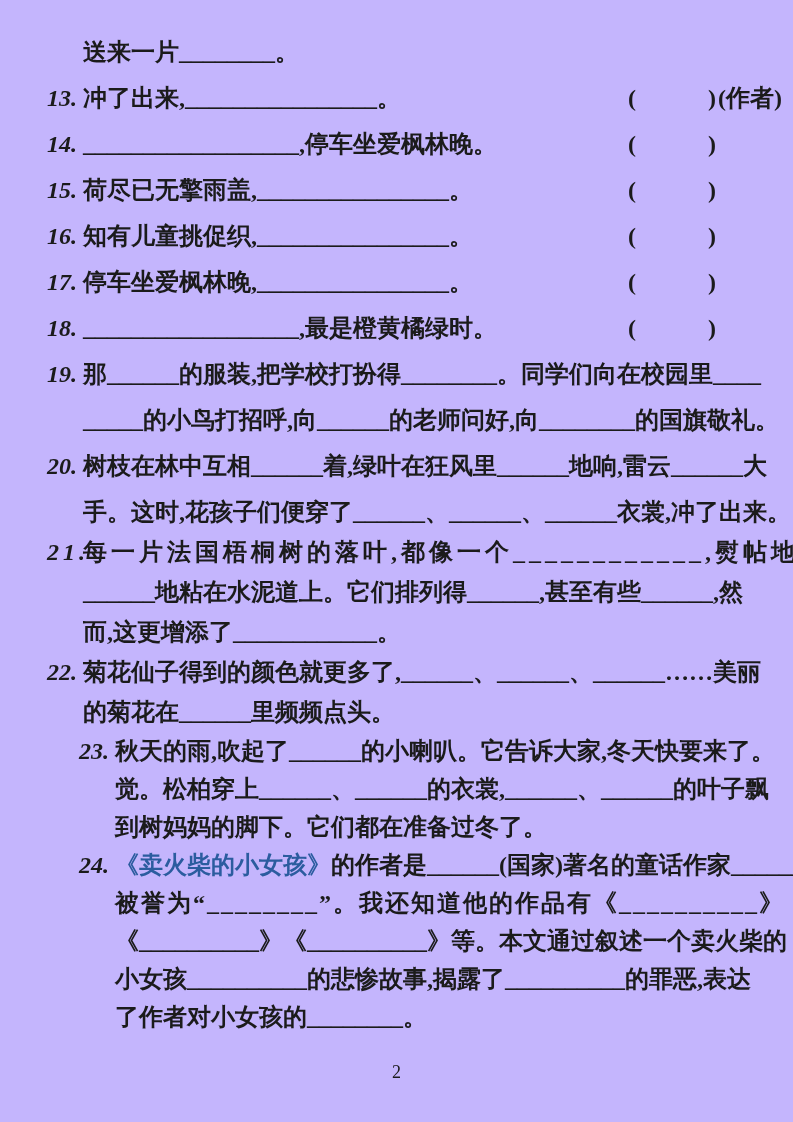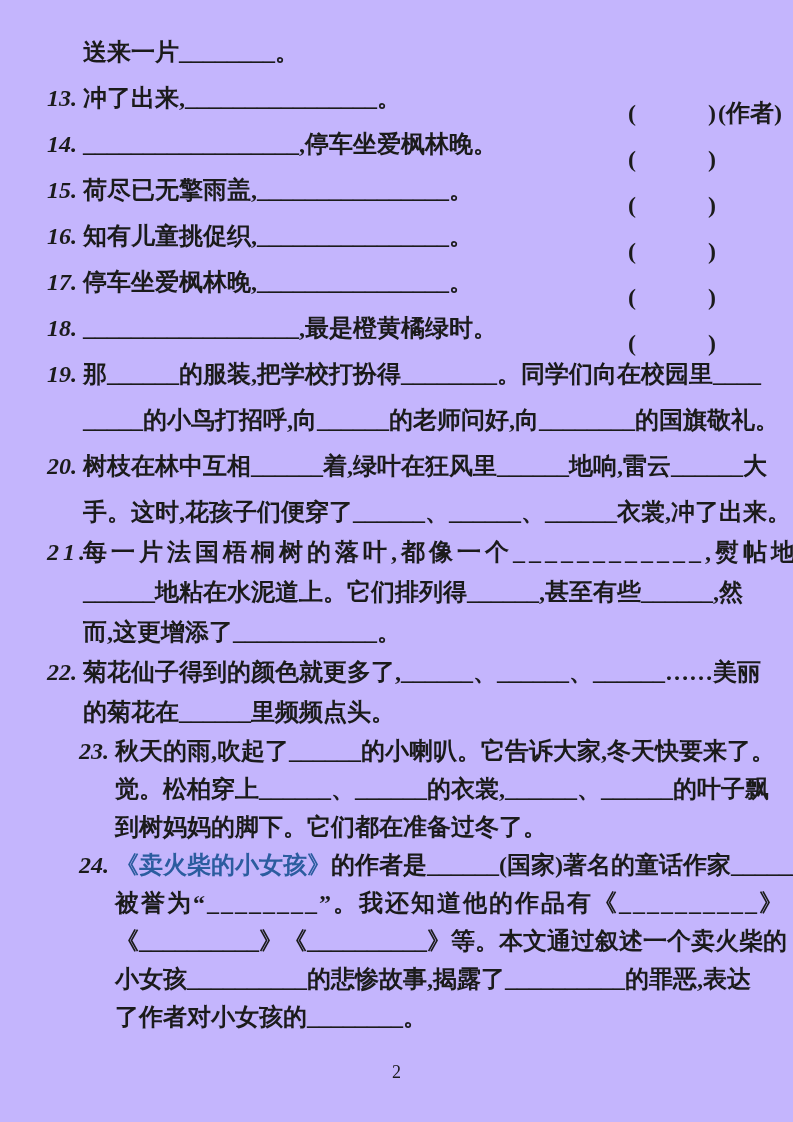--- a/index.html
+++ b/index.html
@@ -17,21 +17,21 @@
   .line{
     position:relative;
     height:40px;line-height:40px;
     font-size:24px;
     white-space:nowrap;
     padding-left:36px;
   }
   .line.tight{height:38px;line-height:38px;margin-left:32px;}
   .line.mt{margin-top:6px;}
   .num{position:absolute;left:0;top:0;font-style:italic;}
-  .bracket{position:absolute;left:581px;top:15px;}
+  .bracket{position:absolute;left:581px;top:0;}
   .bracket .author{margin-left:2px;}
   .ls4{letter-spacing:4px;}
   .ls2{letter-spacing:2px;}
   .booktitle{color:var(--accent,#2b5c9f);}
   .footer{
     position:absolute;left:0;top:1062px;width:100%;
     text-align:center;font-size:18px;font-weight:400;
     font-family:"Liberation Serif","DejaVu Serif",serif;
     color:#1b1b1b;
   }

